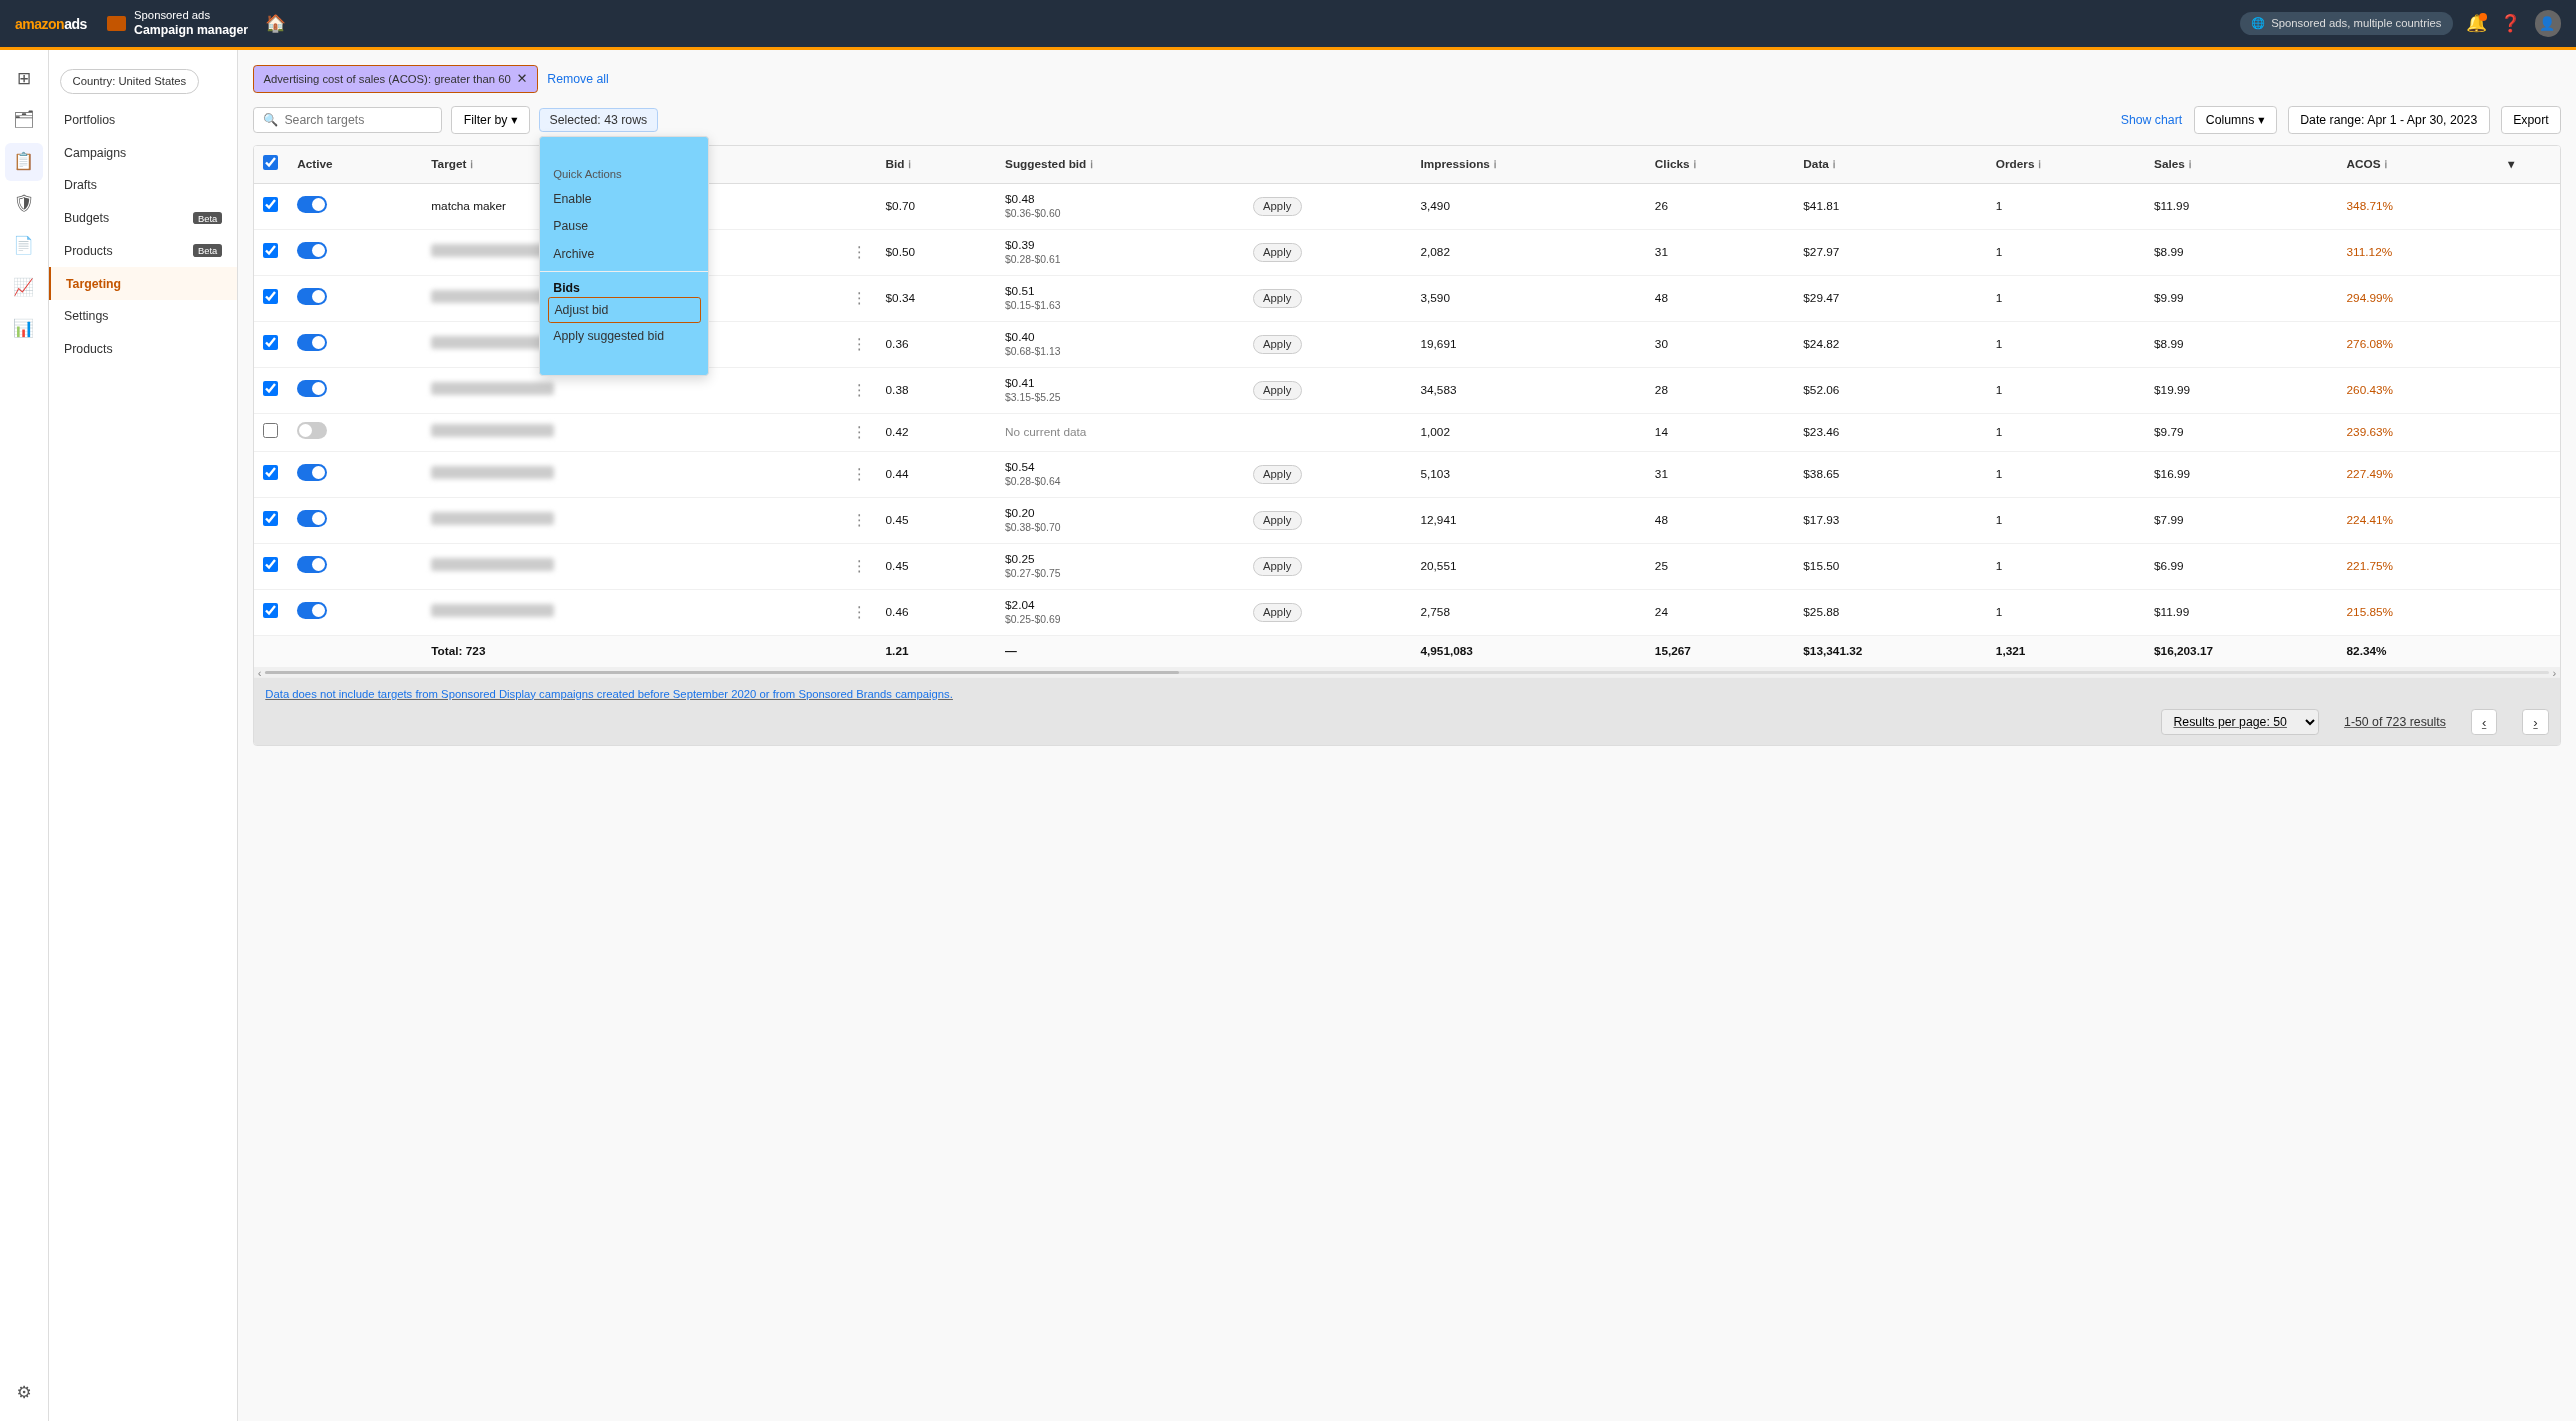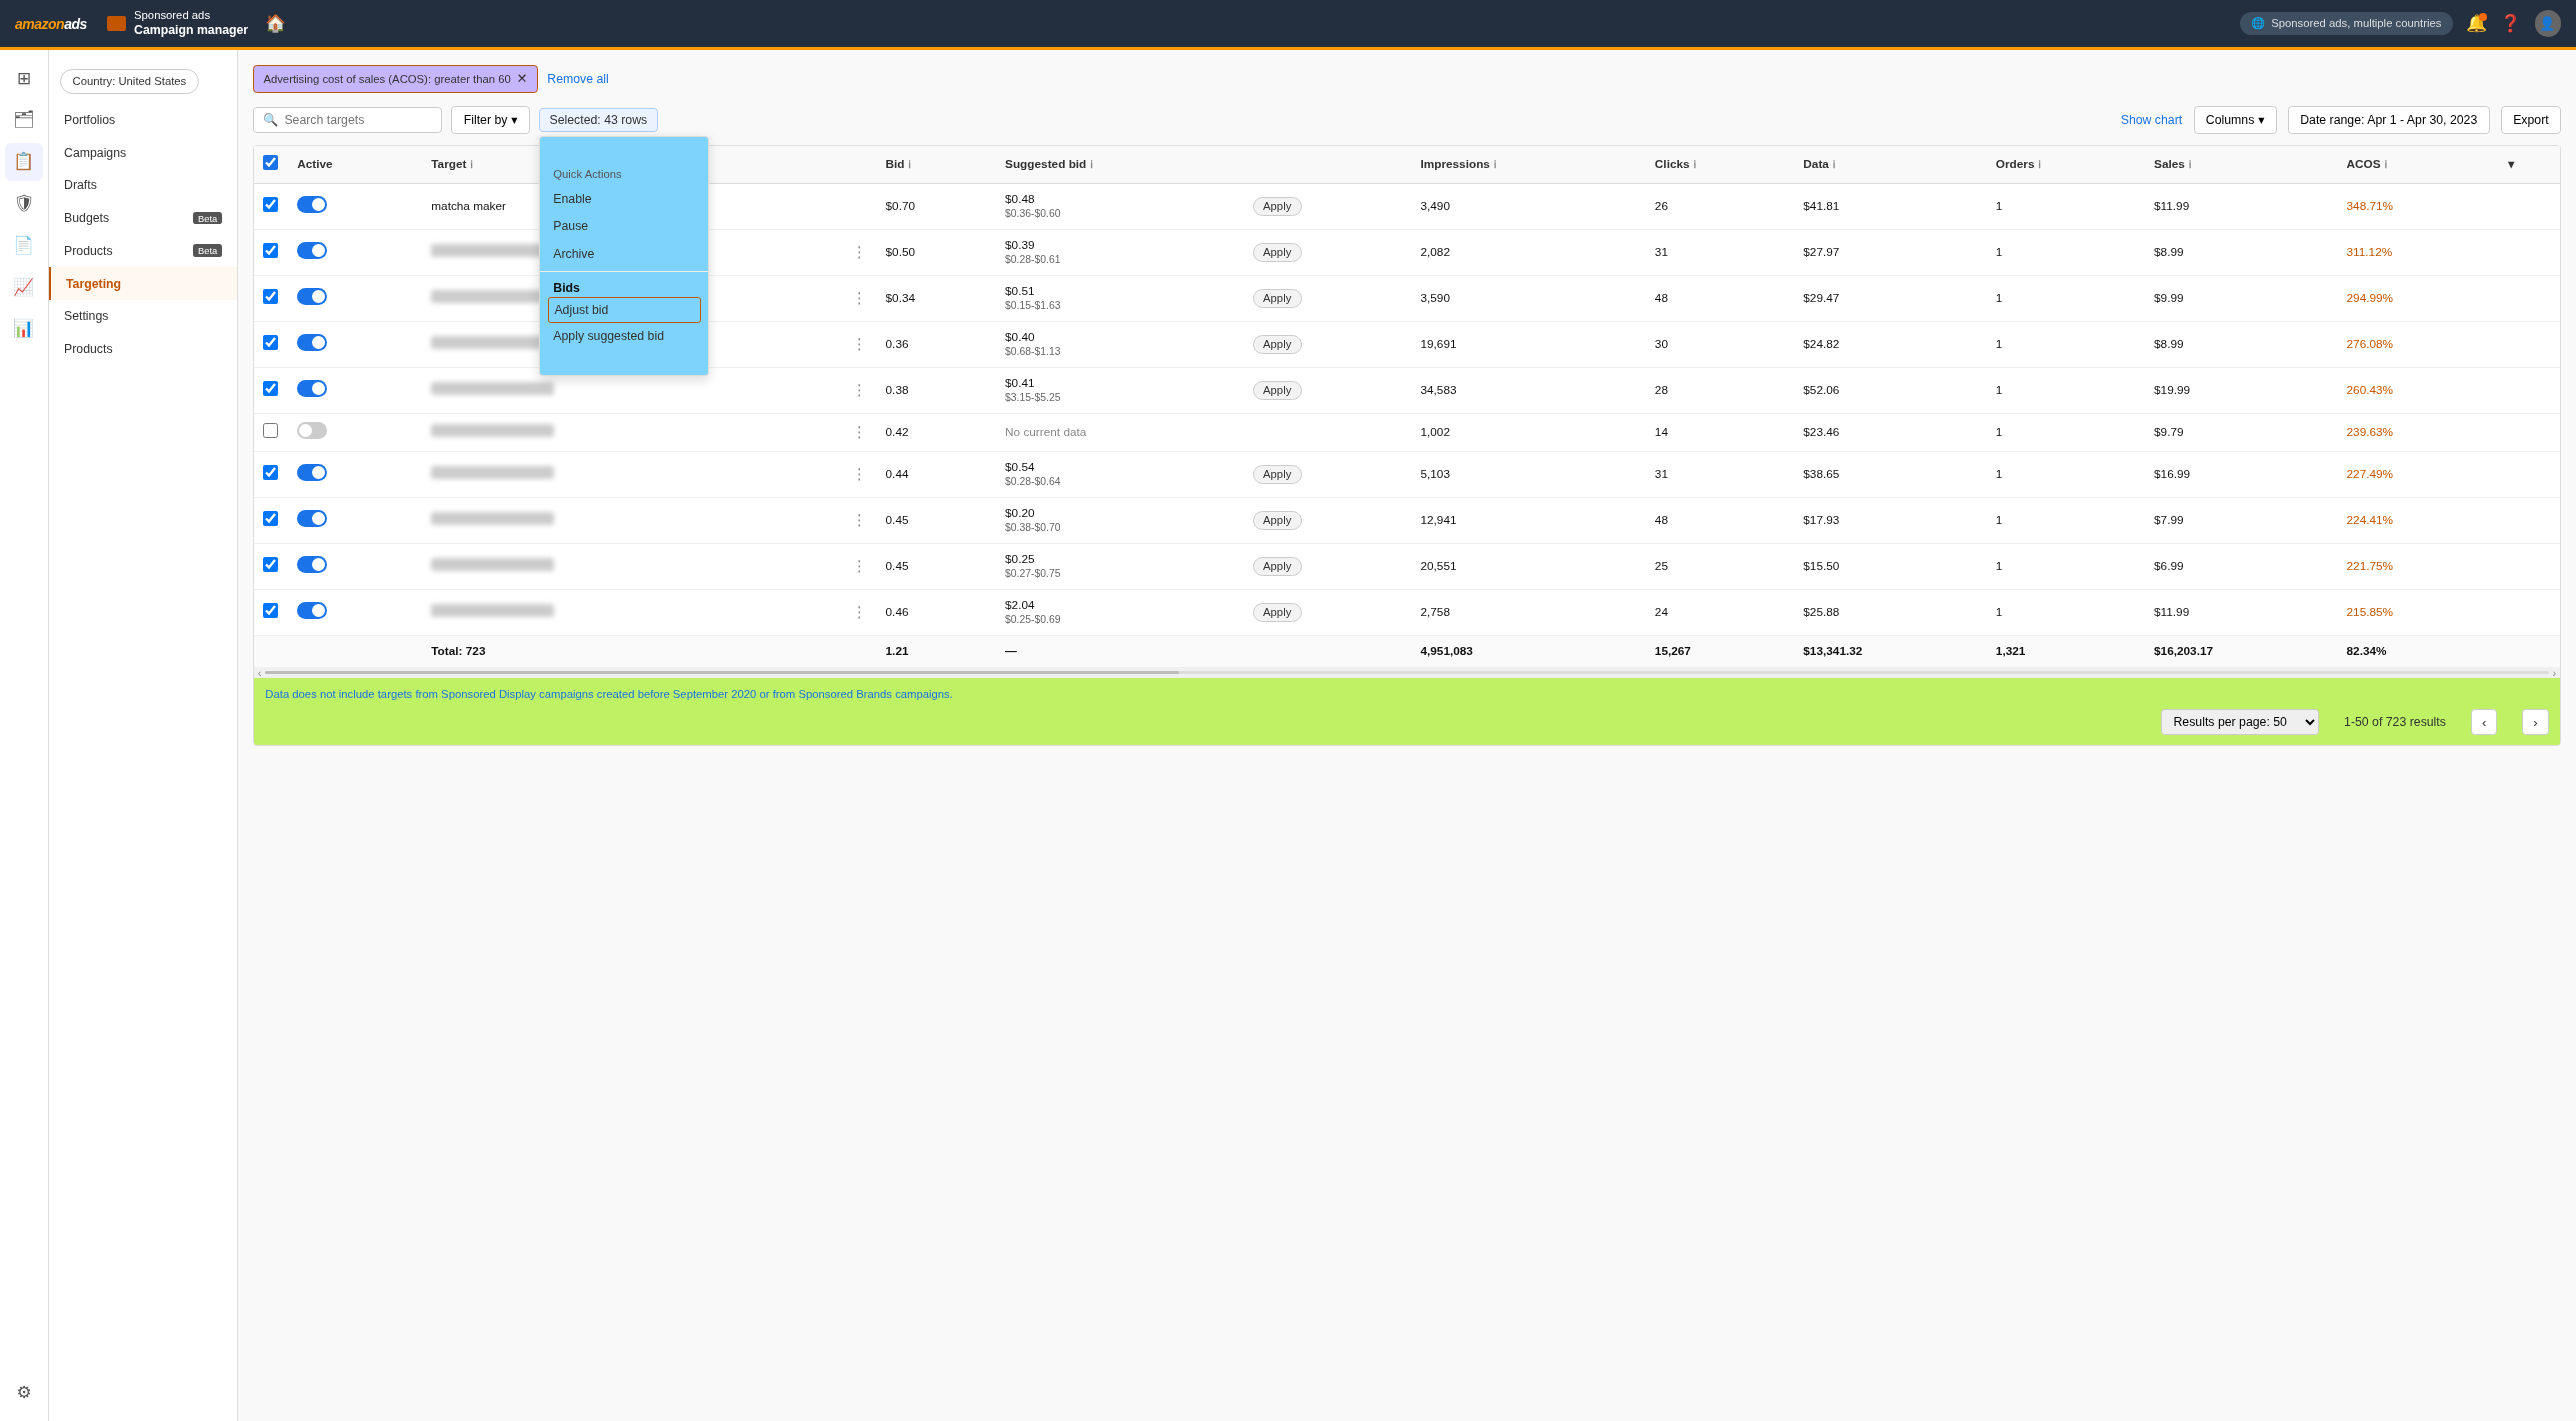--- a/index.html
+++ b/index.html
@@ -8,21 +8,21 @@
     
     .top-nav {
       background: #232f3e;
       height: 47px;
       display: flex;
       align-items: center;
       padding: 0 15px;
       gap: 11.3px;
       position: relative;
     }
-    .top-nav-logo { color: #ff9900; font-weight: bold; font-size: 14px; letter-spacing: -0.5px; white-space: nowrap; font-style: italic; }
+    .top-nav-logo { color: #ff9900; font-weight: bold; font-size: 14px; letter-spacing: -0.5px; white-space: nowrap; }
     .top-nav-logo span { color: #fff; }
     .top-nav-app { display: flex; align-items: center; gap: 7.6px; margin-left: 9.4px; }
     .top-nav-app-icon { width: 19px; height: 15px; background: #555; border-radius: 1.9px; }
     .top-nav-app-text { color: #fff; font-size: 11.3px; line-height: 1.3; }
     .top-nav-app-text strong { display: block; font-size: 12.3px; }
     .top-nav-home { color: #ccc; font-size: 17px; margin-left: 5.7px; cursor: pointer; }
     .top-nav-right { margin-left: auto; display: flex; align-items: center; gap: 13.2px; }
     .top-nav-country { background: #3d4f60; color: #ddd; border-radius: 19px; padding: 4.7px 11.3px; font-size: 11.3px; display: flex; align-items: center; gap: 5.7px; cursor: pointer; }
     .top-nav-icon { color: #ccc; font-size: 17px; cursor: pointer; position: relative; }
     .notif-dot { width: 7.6px; height: 7.6px; background: #ff6900; border-radius: 50%; position: absolute; top: 0; right: 0; }
@@ -87,21 +87,21 @@
     .toggle::after { content: ''; width: 13.2px; height: 13.2px; background: #fff; border-radius: 50%; position: absolute; top: 1.9px; transition: left 0.2s; }
     .toggle.on::after { left: 15px; }
     .toggle.off::after { left: 1.9px; }
     .apply-btn { background: #f3f3f3; border: 0.9px solid #ccc; border-radius: 11.3px; padding: 2.8px 9.4px; cursor: pointer; font-size: 11.3px; color: #333; }
     .suggested-bid { font-size: 10.4px; color: #666; }
     .three-dot { color: #888; cursor: pointer; font-size: 15px; }
     .total-row td { font-weight: bold; background: #fafafa; }
     .acos-pct { color: #c45500; }
 
     
-    .table-footer { padding: 9.4px 11.3px; font-size: 11.3px; color: #666; border-top: 0.9px solid #eee; background: #bef264; }
+    .table-footer { padding: 9.4px 11.3px; font-size: 11.3px; color: #666; border-top: 0.9px solid #eee; background: #e5e5e5; text-decoration: underline; }
     .pagination-bar { display: flex; align-items: center; justify-content: flex-end; gap: 25px; margin-top: 9.4px; }
     .per-page-select { border: 0.9px solid #ccc; border-radius: 3.8px; padding: 3.8px 7.6px; font-size: 12.3px; cursor: pointer; }
     .page-count { font-size: 12.3px; color: #333; }
     .page-nav-btn { width: 26.4px; height: 26.4px; border: 0.9px solid #ccc; border-radius: 3.8px; background: #fff; cursor: pointer; display: flex; align-items: center; justify-content: center; font-size: 13.2px; color: #333; }
 
     .info-icon { font-size: 10.4px; color: #888; cursor: pointer; }
     .col-header { display: flex; align-items: center; gap: 3.8px; }
 
     .checkbox { width: 15px; height: 15px; cursor: pointer; }
     .check-all { accent-color: #1a73e8; }

